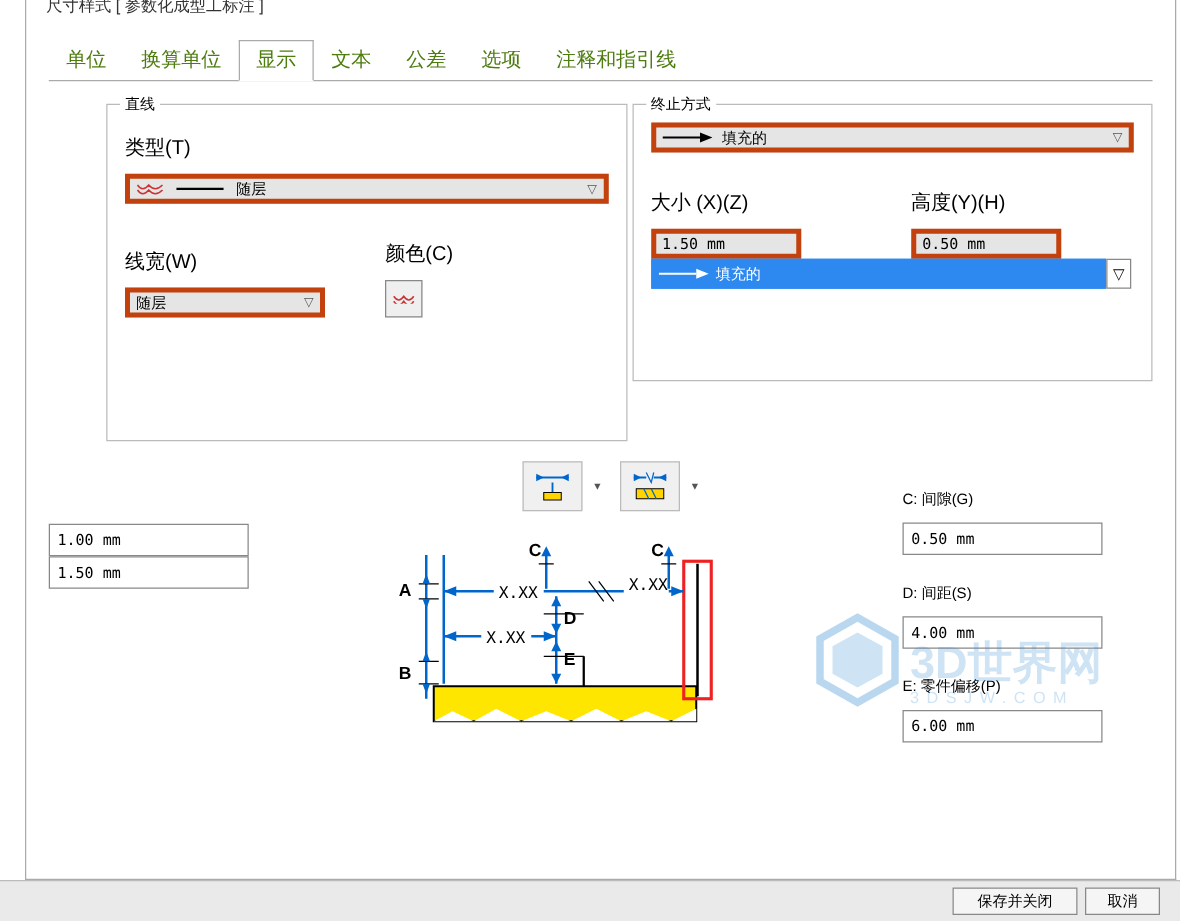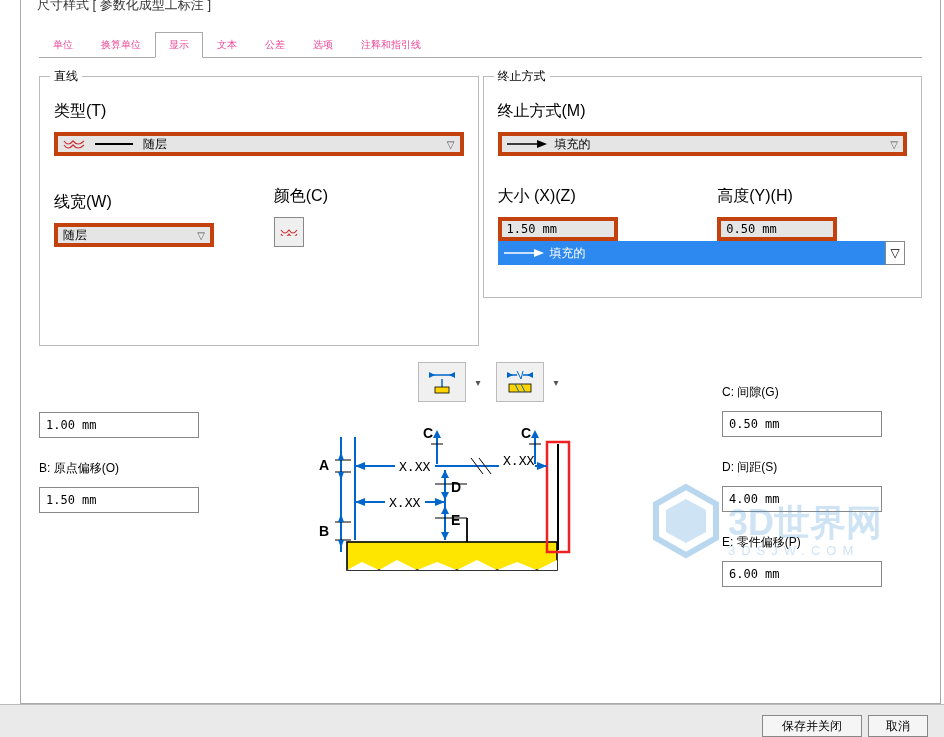--- a/index.html
+++ b/index.html
@@ -27,42 +27,43 @@
   font-size: 13px;
   color: #333;
   margin-top: -4px;
 }
 .tabs {
   display: flex;
   padding: 18px 18px 0 18px;
 }
 .tab {
   padding: 5px 13px;
-  font-size: 10px;
-  color: #ec4899;
+  font-size: 16px;
+  color: #4d7c0f;
   cursor: pointer;
   border: 1px solid transparent;
   background: #fff;
   font-family: Liberation Mono, monospace;
 }
 .tab.active {
   border: 1px solid #aaa;
   border-bottom: 1px solid #fff;
   position: relative;
   z-index: 2;
 }
 .tab-content {
   border-top: 1px solid #aaa;
   margin: -1px 18px 0 18px;
   padding: 14px 0 20px 0;
   position: relative;
 }
 .cols {
   display: flex;
   gap: 4px;
+  margin-left: 46px;
 }
 .col { flex: 1; }
 .groupbox {
   border: 1px solid #bbb;
   padding: 14px 14px 22px 14px;
   position: relative;
   margin-top: 4px;
 }
 .groupbox > .legend {
   position: absolute;
@@ -166,21 +167,21 @@
   margin: 10px auto 0 auto;
 }
 .footer {
   position: absolute;
   bottom: 0; left: 0; right: 0;
   height: 33px;
   background: #eaeaea;
   border-top: 1px solid #bbb;
   display: flex;
   justify-content: flex-end;
-  align-items: flex-end;
+  align-items: center;
   padding-right: 16px;
   gap: 6px;
 }
 .btn {
   border: 1px solid #888;
   background: #f5f5f5;
   padding: 2px 12px;
   font-size: 12px;
   cursor: pointer;
   min-width: 60px;
@@ -257,21 +258,20 @@
               </div>
             </div>
           </div>
         </div>
       </div>
 
       <div class="col">
         <div class="groupbox" style="height:222px">
           <span class="legend">终止方式</span>
 
-          <span class="lbl">终止方式(M)</span>
           <div class="select">
             <span class="arrow-demo">
               <svg width="40" height="10">
                   <line x1="0" y1="5" x2="30" y2="5" stroke="#000" stroke-width="1.5"></line>
                   <polygon points="30,1 40,5 30,9" fill="#000"></polygon>
                 </svg>
               <span>填充的</span>
             </span>
             <span class="caret">▽</span>
           </div>
@@ -321,21 +321,20 @@
           <rect x="4" y="15" width="22" height="8" fill="#ffd400" stroke="#000" stroke-width="0.8"></rect>
           <path d="M10 15 L14 23 M16 15 L20 23" stroke="#06c"></path>
         </svg>
         <span class="dd">▾</span>
       </div>
     </div>
 
     <div class="diagram-row">
       <div class="left-params">
         <input class="param-input" value="1.00 mm" style="">
-        <span class="param-label" style="margin-top:22px">B: 原点偏移(O)</span>
         <input class="param-input" value="1.50 mm" style="">
       </div>
 
       <div class="diagram">
         <svg width="280" height="160">
 
           <rect x="40" y="120" width="210" height="28" fill="#ffe600" stroke="#000" stroke-width="1.6"></rect>
           <path d="M40 148 L55 140 L72 148 L90 138 L110 148 L130 140 L150 148 L170 138 L190 148 L210 140 L230 148 L250 138 L250 148 L40 148 Z" fill="#fff"></path>
 
           <rect x="240" y="20" width="22" height="110" fill="none" stroke="#e22" stroke-width="2.5"></rect>

